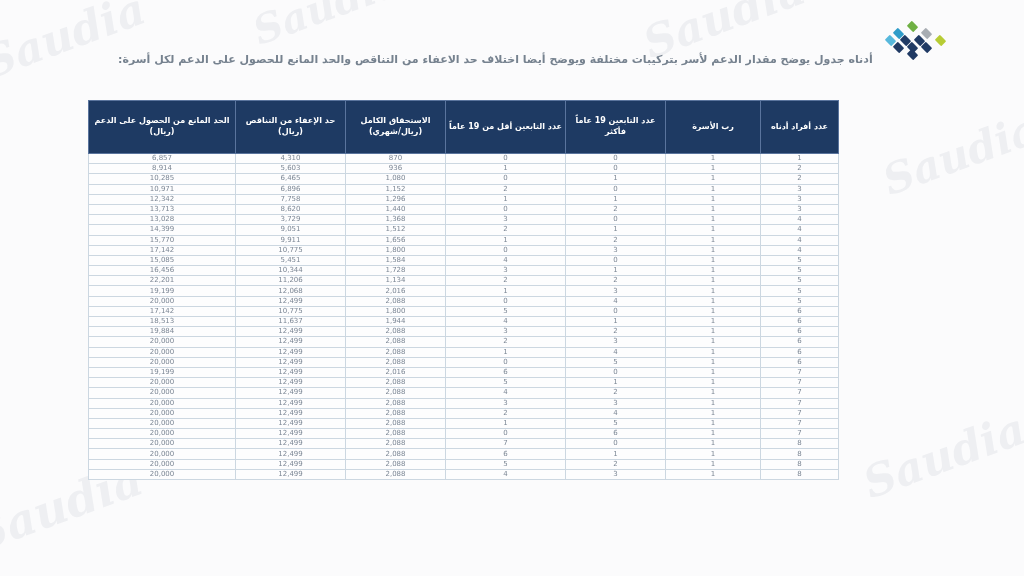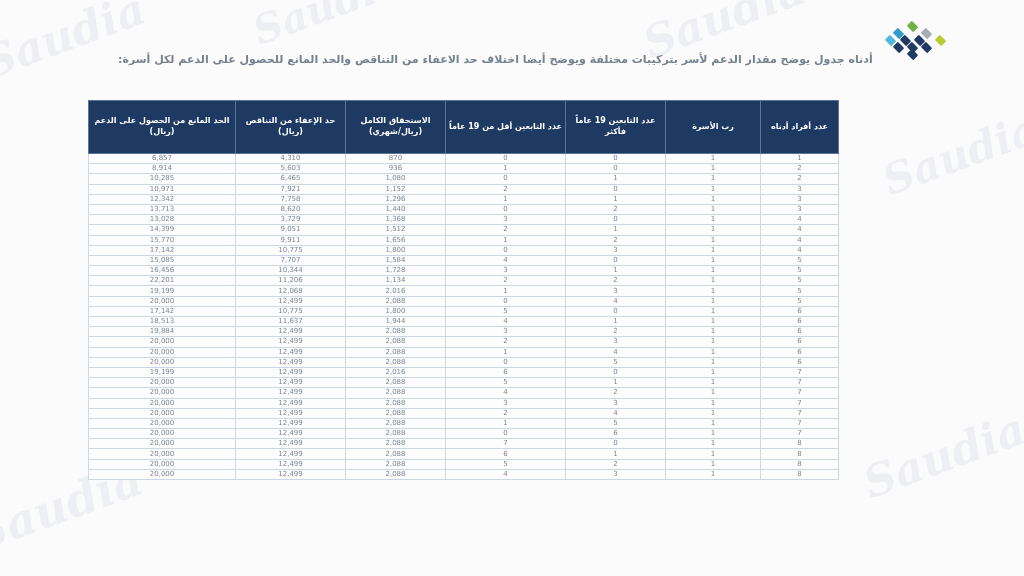--- a/index.html
+++ b/index.html
@@ -138,21 +138,21 @@
           <td>1,080</td>
           <td>6,465</td>
           <td>10,285</td>
         </tr>
         <tr>
           <td>3</td>
           <td>1</td>
           <td>0</td>
           <td>2</td>
           <td>1,152</td>
-          <td>7,921</td>
+          <td>6,896</td>
           <td>10,971</td>
         </tr>
         <tr>
           <td>3</td>
           <td>1</td>
           <td>1</td>
           <td>1</td>
           <td>1,296</td>
           <td>7,758</td>
           <td>12,342</td>
@@ -201,21 +201,21 @@
           <td>1,800</td>
           <td>10,775</td>
           <td>17,142</td>
         </tr>
         <tr>
           <td>5</td>
           <td>1</td>
           <td>0</td>
           <td>4</td>
           <td>1,584</td>
-          <td>7,707</td>
+          <td>5,451</td>
           <td>15,085</td>
         </tr>
         <tr>
           <td>5</td>
           <td>1</td>
           <td>1</td>
           <td>3</td>
           <td>1,728</td>
           <td>10,344</td>
           <td>16,456</td>

